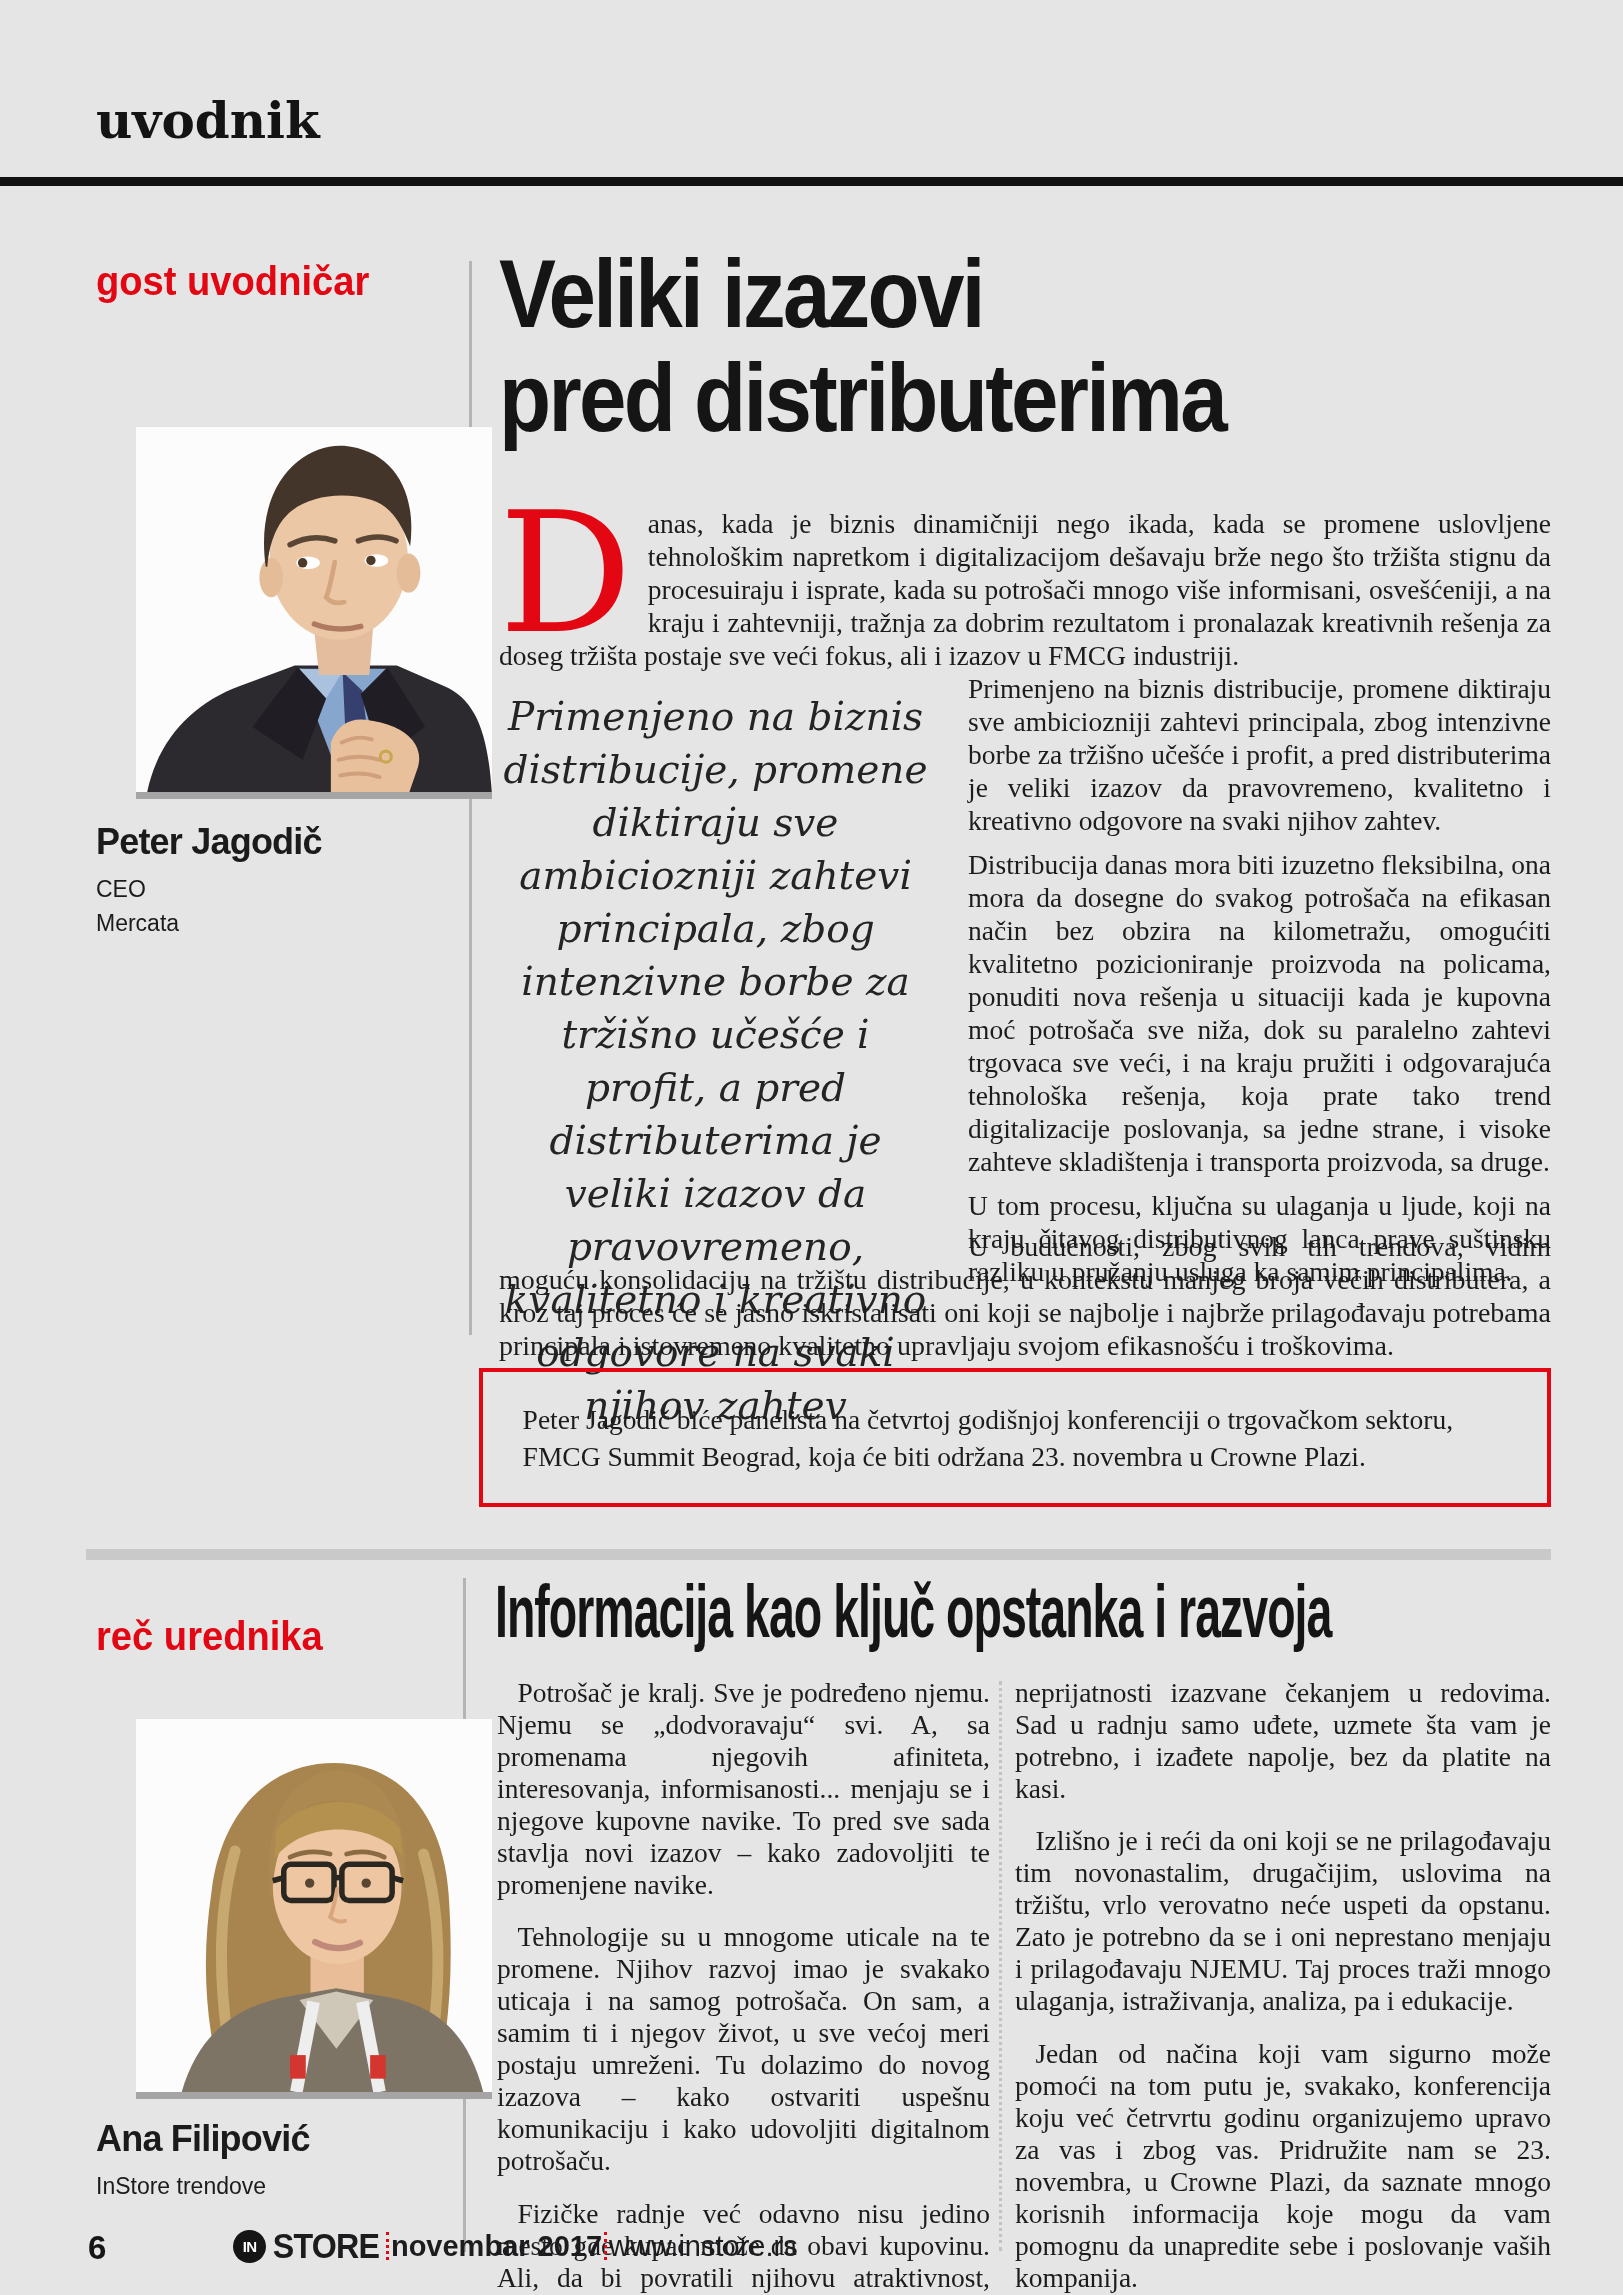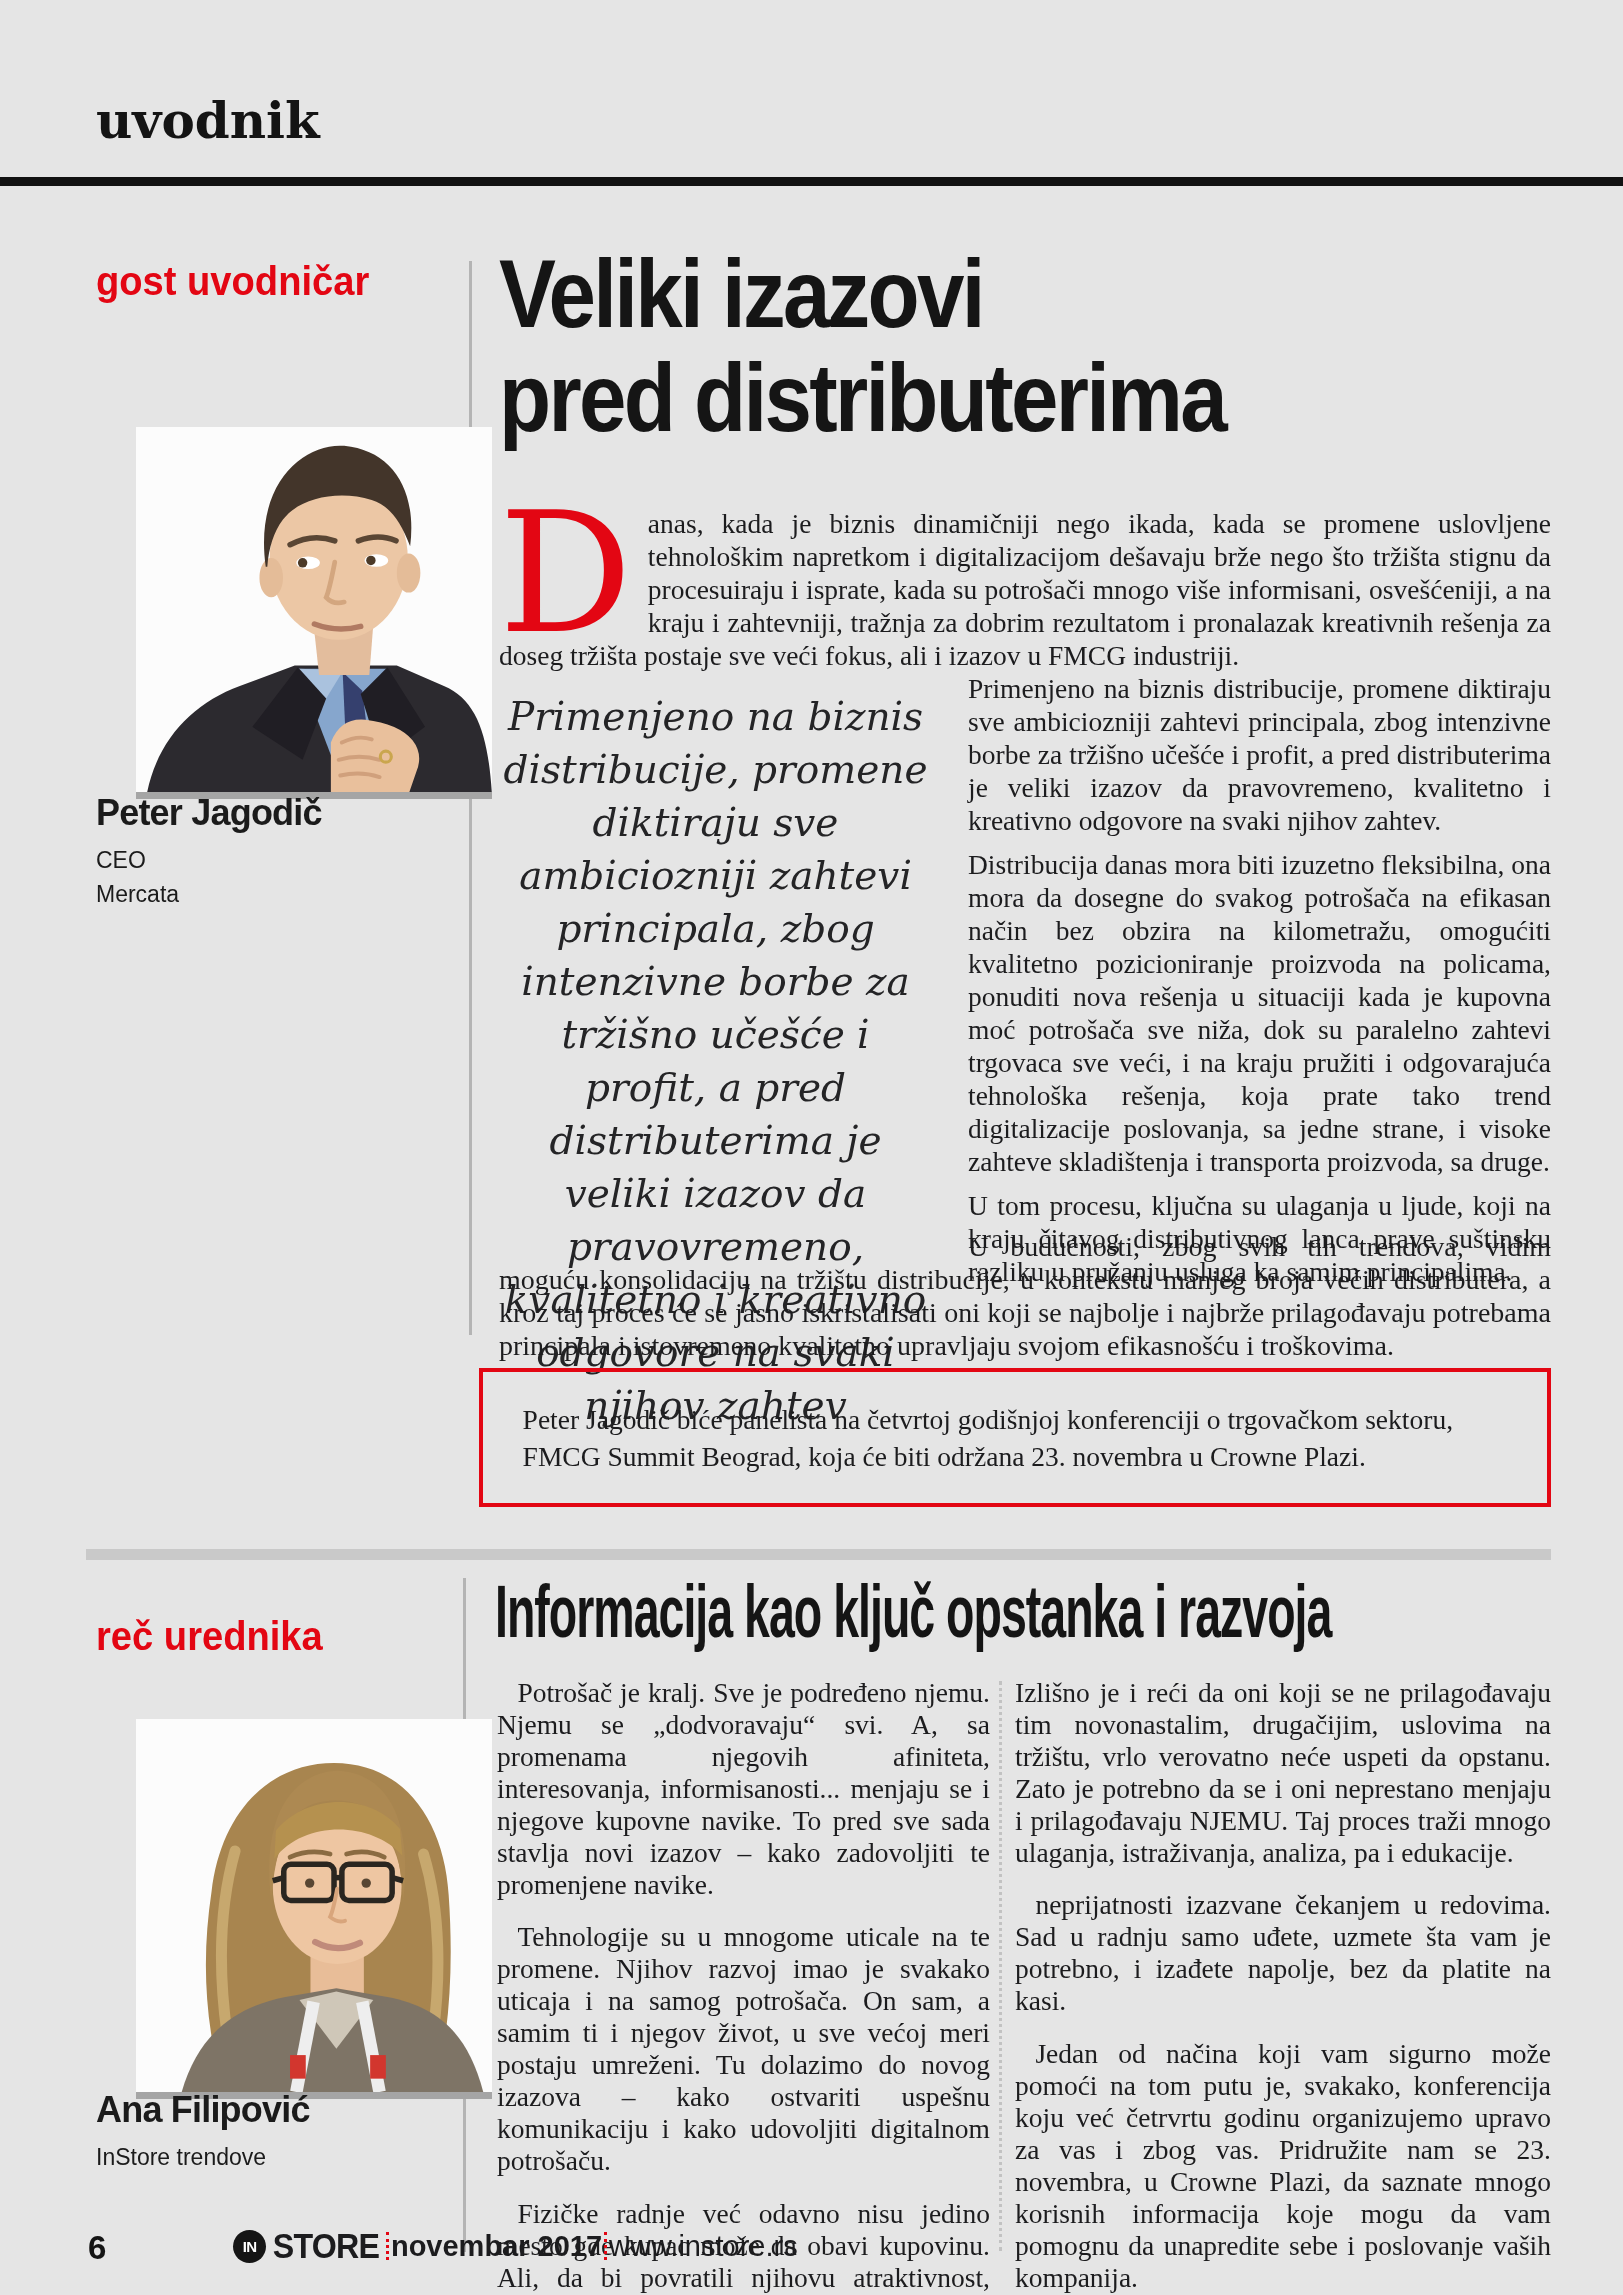--- a/index.html
+++ b/index.html
@@ -31,21 +31,21 @@
           font-weight:bold;font-size:75px;line-height:80px;letter-spacing:-1.6px;color:#151515;
           transform:scaleX(0.62);transform-origin:left top;white-space:nowrap;}
 
   
   .photo{position:absolute;border-bottom:7px solid #a5a5a5;overflow:hidden;background:#fcfcfc;}
   .photo1{left:96px;top:414px;width:356px;height:365px;}
   .photo2{left:96px;top:1706px;width:356px;height:373px;}
   .photo svg{display:block;width:100%;height:100%;}
 
   
-  .author{position:absolute;font-family:"Liberation Sans",sans-serif;color:#1b1b1b;}
+  .author{position:absolute;font-family:"Liberation Sans",sans-serif;color:#1b1b1b;margin-top:29px;}
   .author1{left:96px;top:792px;}
   .author2{left:96px;top:2089px;}
   .author-name{font-weight:bold;font-size:36px;letter-spacing:-0.8px;margin-bottom:12.6px;}
   .author-role{font-size:23px;margin-bottom:7.9px;}
 
   
   .intro{position:absolute;left:499px;top:507px;width:1052px;font-size:27.5px;line-height:33px;
          text-align:justify;}
   .dropcap{float:left;font-family:"DejaVu Serif",serif;color:#e30613;font-size:166px;
            line-height:130px;height:130px;margin:1.6px 15.7px 0 0;}
@@ -191,22 +191,22 @@
 
   <div class="colL">
     <p>Potrošač je kralj. Sve je podređeno njemu. Njemu se „dodvoravaju“ svi. A, sa promenama njegovih afiniteta, interesovanja, informisanosti... menjaju se i njegove kupovne navike. To pred sve sada stavlja novi izazov – kako zadovoljiti te promenjene navike.</p>
     <p>Tehnologije su u mnogome uticale na te promene. Njihov razvoj imao je svakako uticaja i na samog potrošača. On sam, a samim ti i njegov život, u sve većoj meri postaju umreženi. Tu dolazimo do novog izazova – kako ostvariti uspešnu komunikaciju i kako udovoljiti digitalnom potrošaču.</p>
     <p>Fizičke radnje već odavno nisu jedino mesto gde kupac može da obavi kupovinu. Ali, da bi povratili njihovu atraktivnost, trgovci su se dosetili jedne divne novotarije, kako bi izbegli</p>
   </div>
 
   <div class="dotline"></div>
 
   <div class="colR">
+    <p>neprijatnosti izazvane čekanjem u redovima. Sad u radnju samo uđete, uzmete šta vam je potrebno, i izađete napolje, bez da platite na kasi.</p>
     <p>Izlišno je i reći da oni koji se ne prilagođavaju tim novonastalim, drugačijim, uslovima na tržištu, vrlo verovatno neće uspeti da opstanu. Zato je potrebno da se i oni neprestano menjaju i prilagođavaju NJEMU. Taj proces traži mnogo ulaganja, istraživanja, analiza, pa i edukacije.</p>
-    <p>neprijatnosti izazvane čekanjem u redovima. Sad u radnju samo uđete, uzmete šta vam je potrebno, i izađete napolje, bez da platite na kasi.</p>
     <p>Jedan od načina koji vam sigurno može pomoći na tom putu je, svakako, konferencija koju već četrvrtu godinu organizujemo upravo za vas i zbog vas. Pridružite nam se 23. novembra, u Crowne Plazi, da saznate mnogo korisnih informacija koje mogu da vam pomognu da unapredite sebe i poslovanje vaših kompanija.</p>
   </div>
 
   <div class="pagenum">6</div>
   <div class="footer-center">
     <span class="logo-circle">
         <span>IN</span>
       </span>
     <span class="brand">STORE</span>
     <span class="dotsep"></span>

